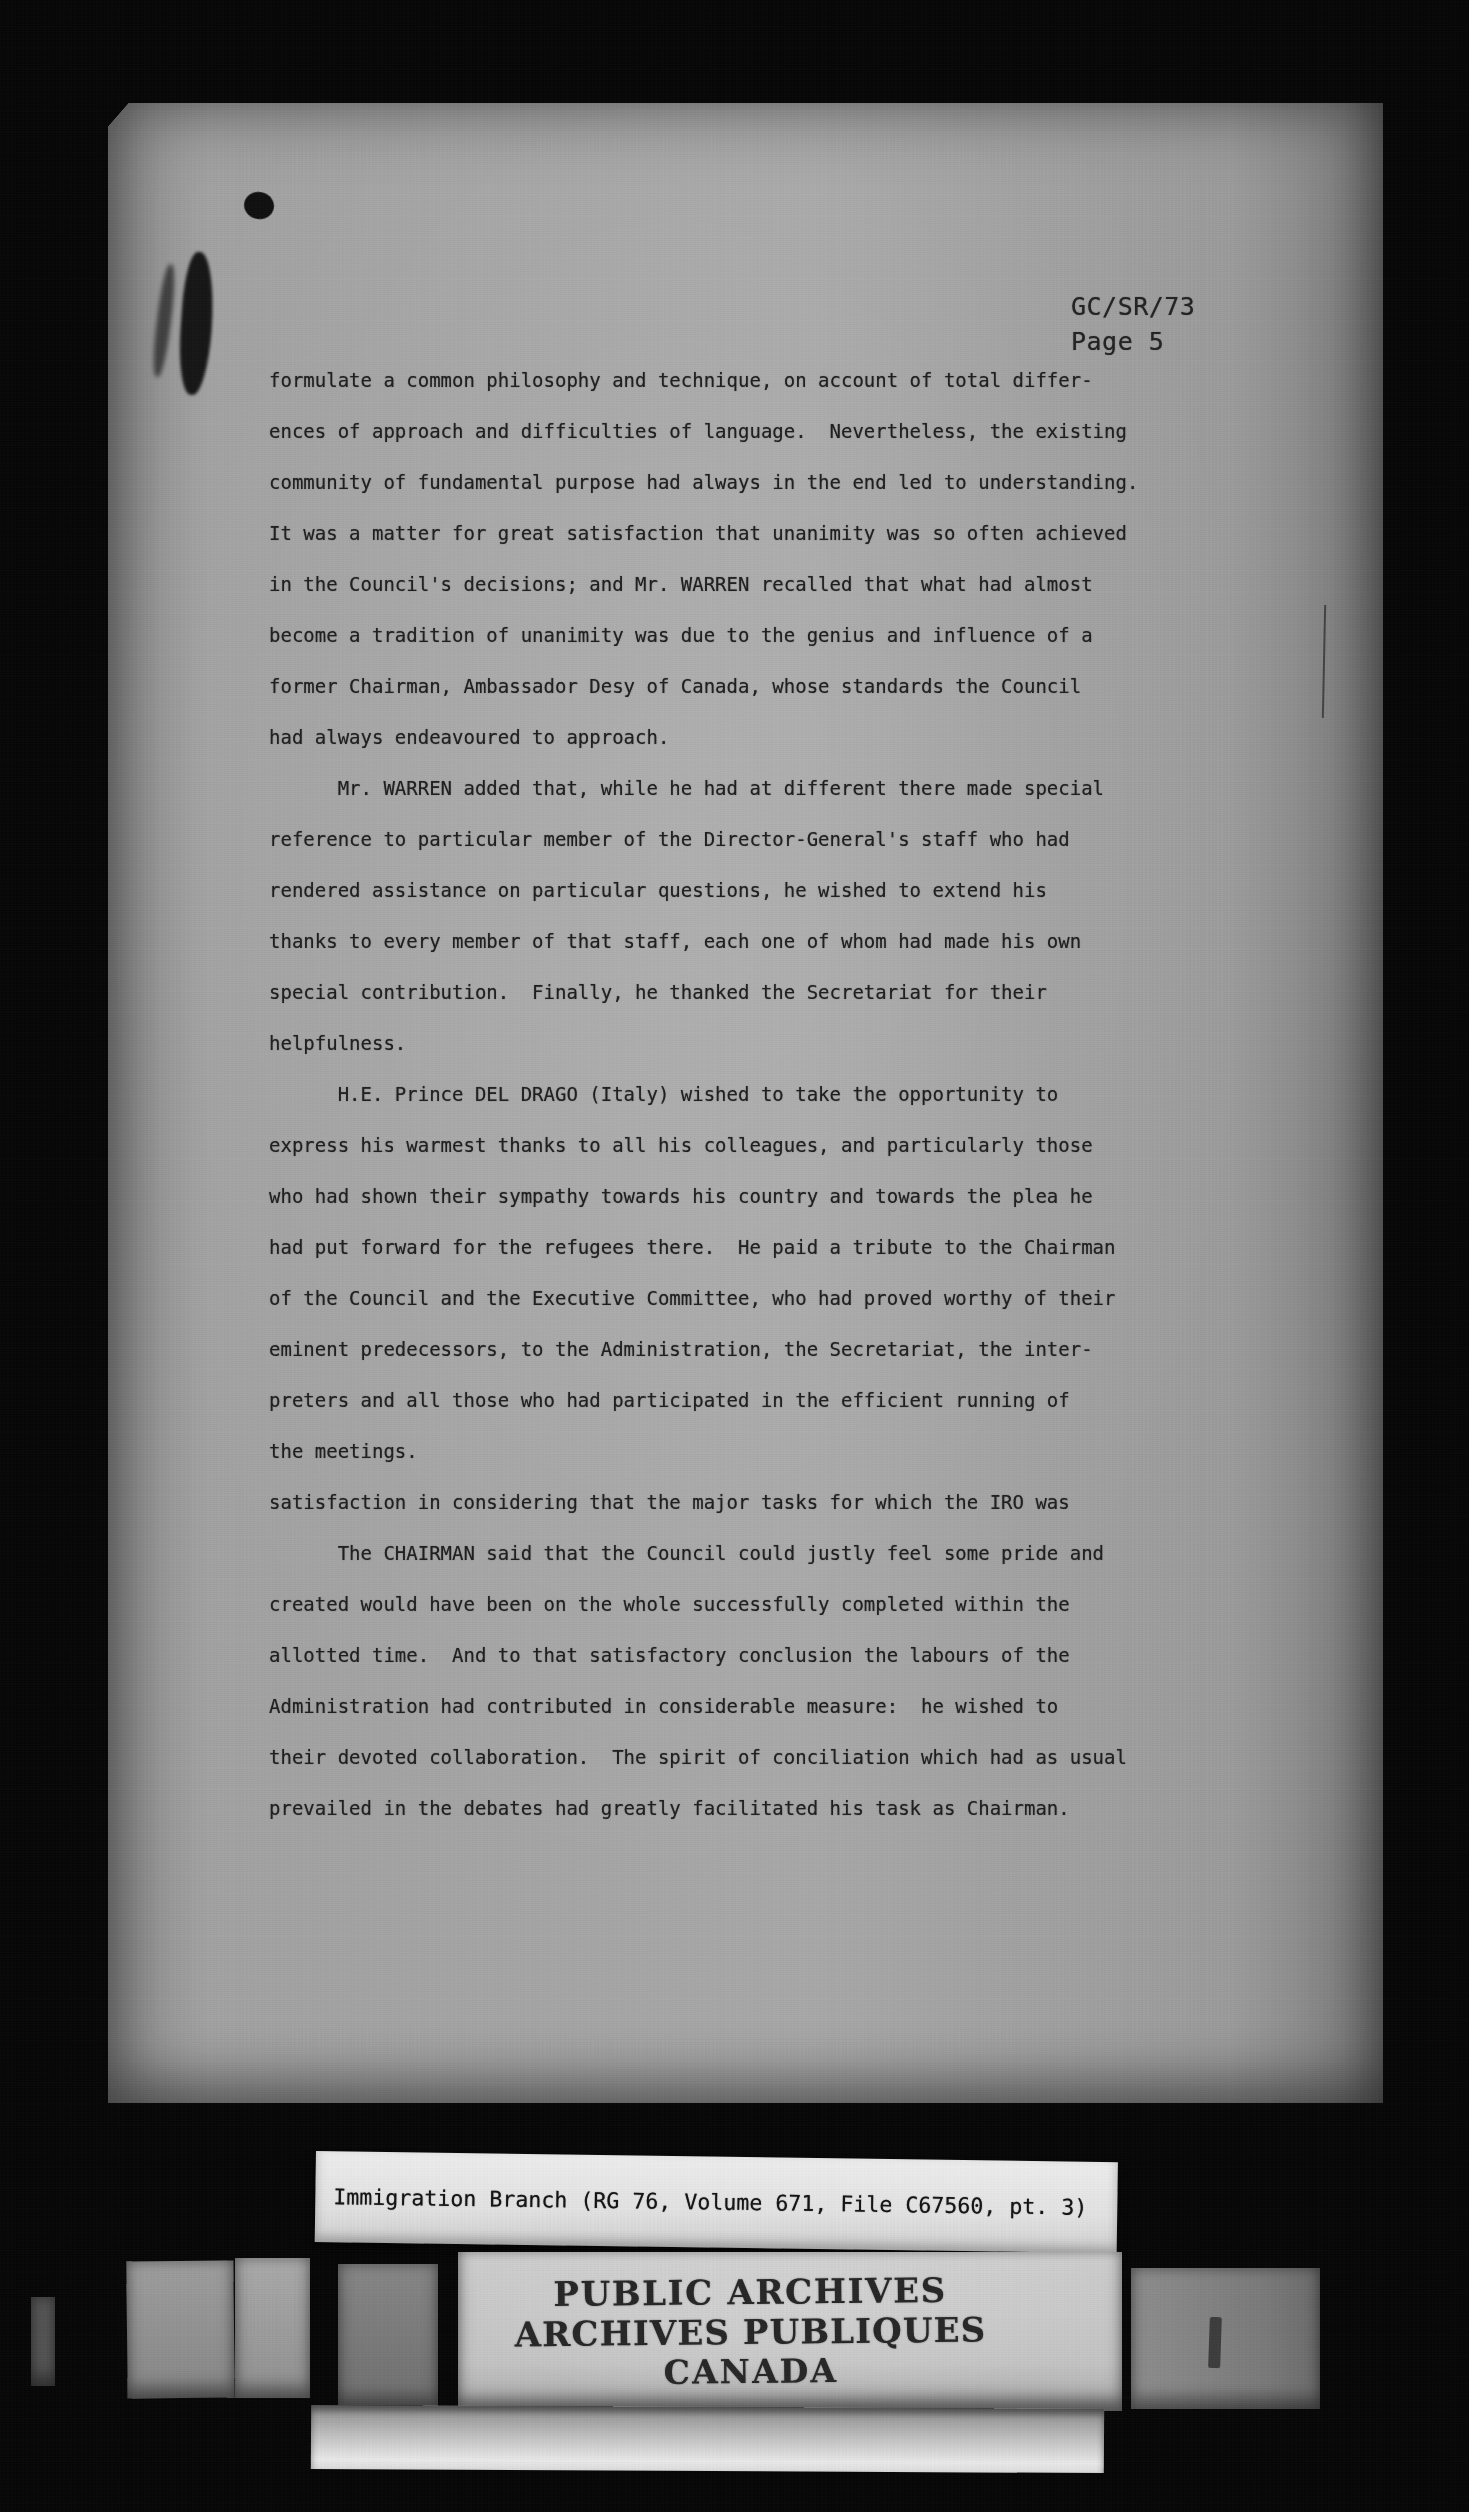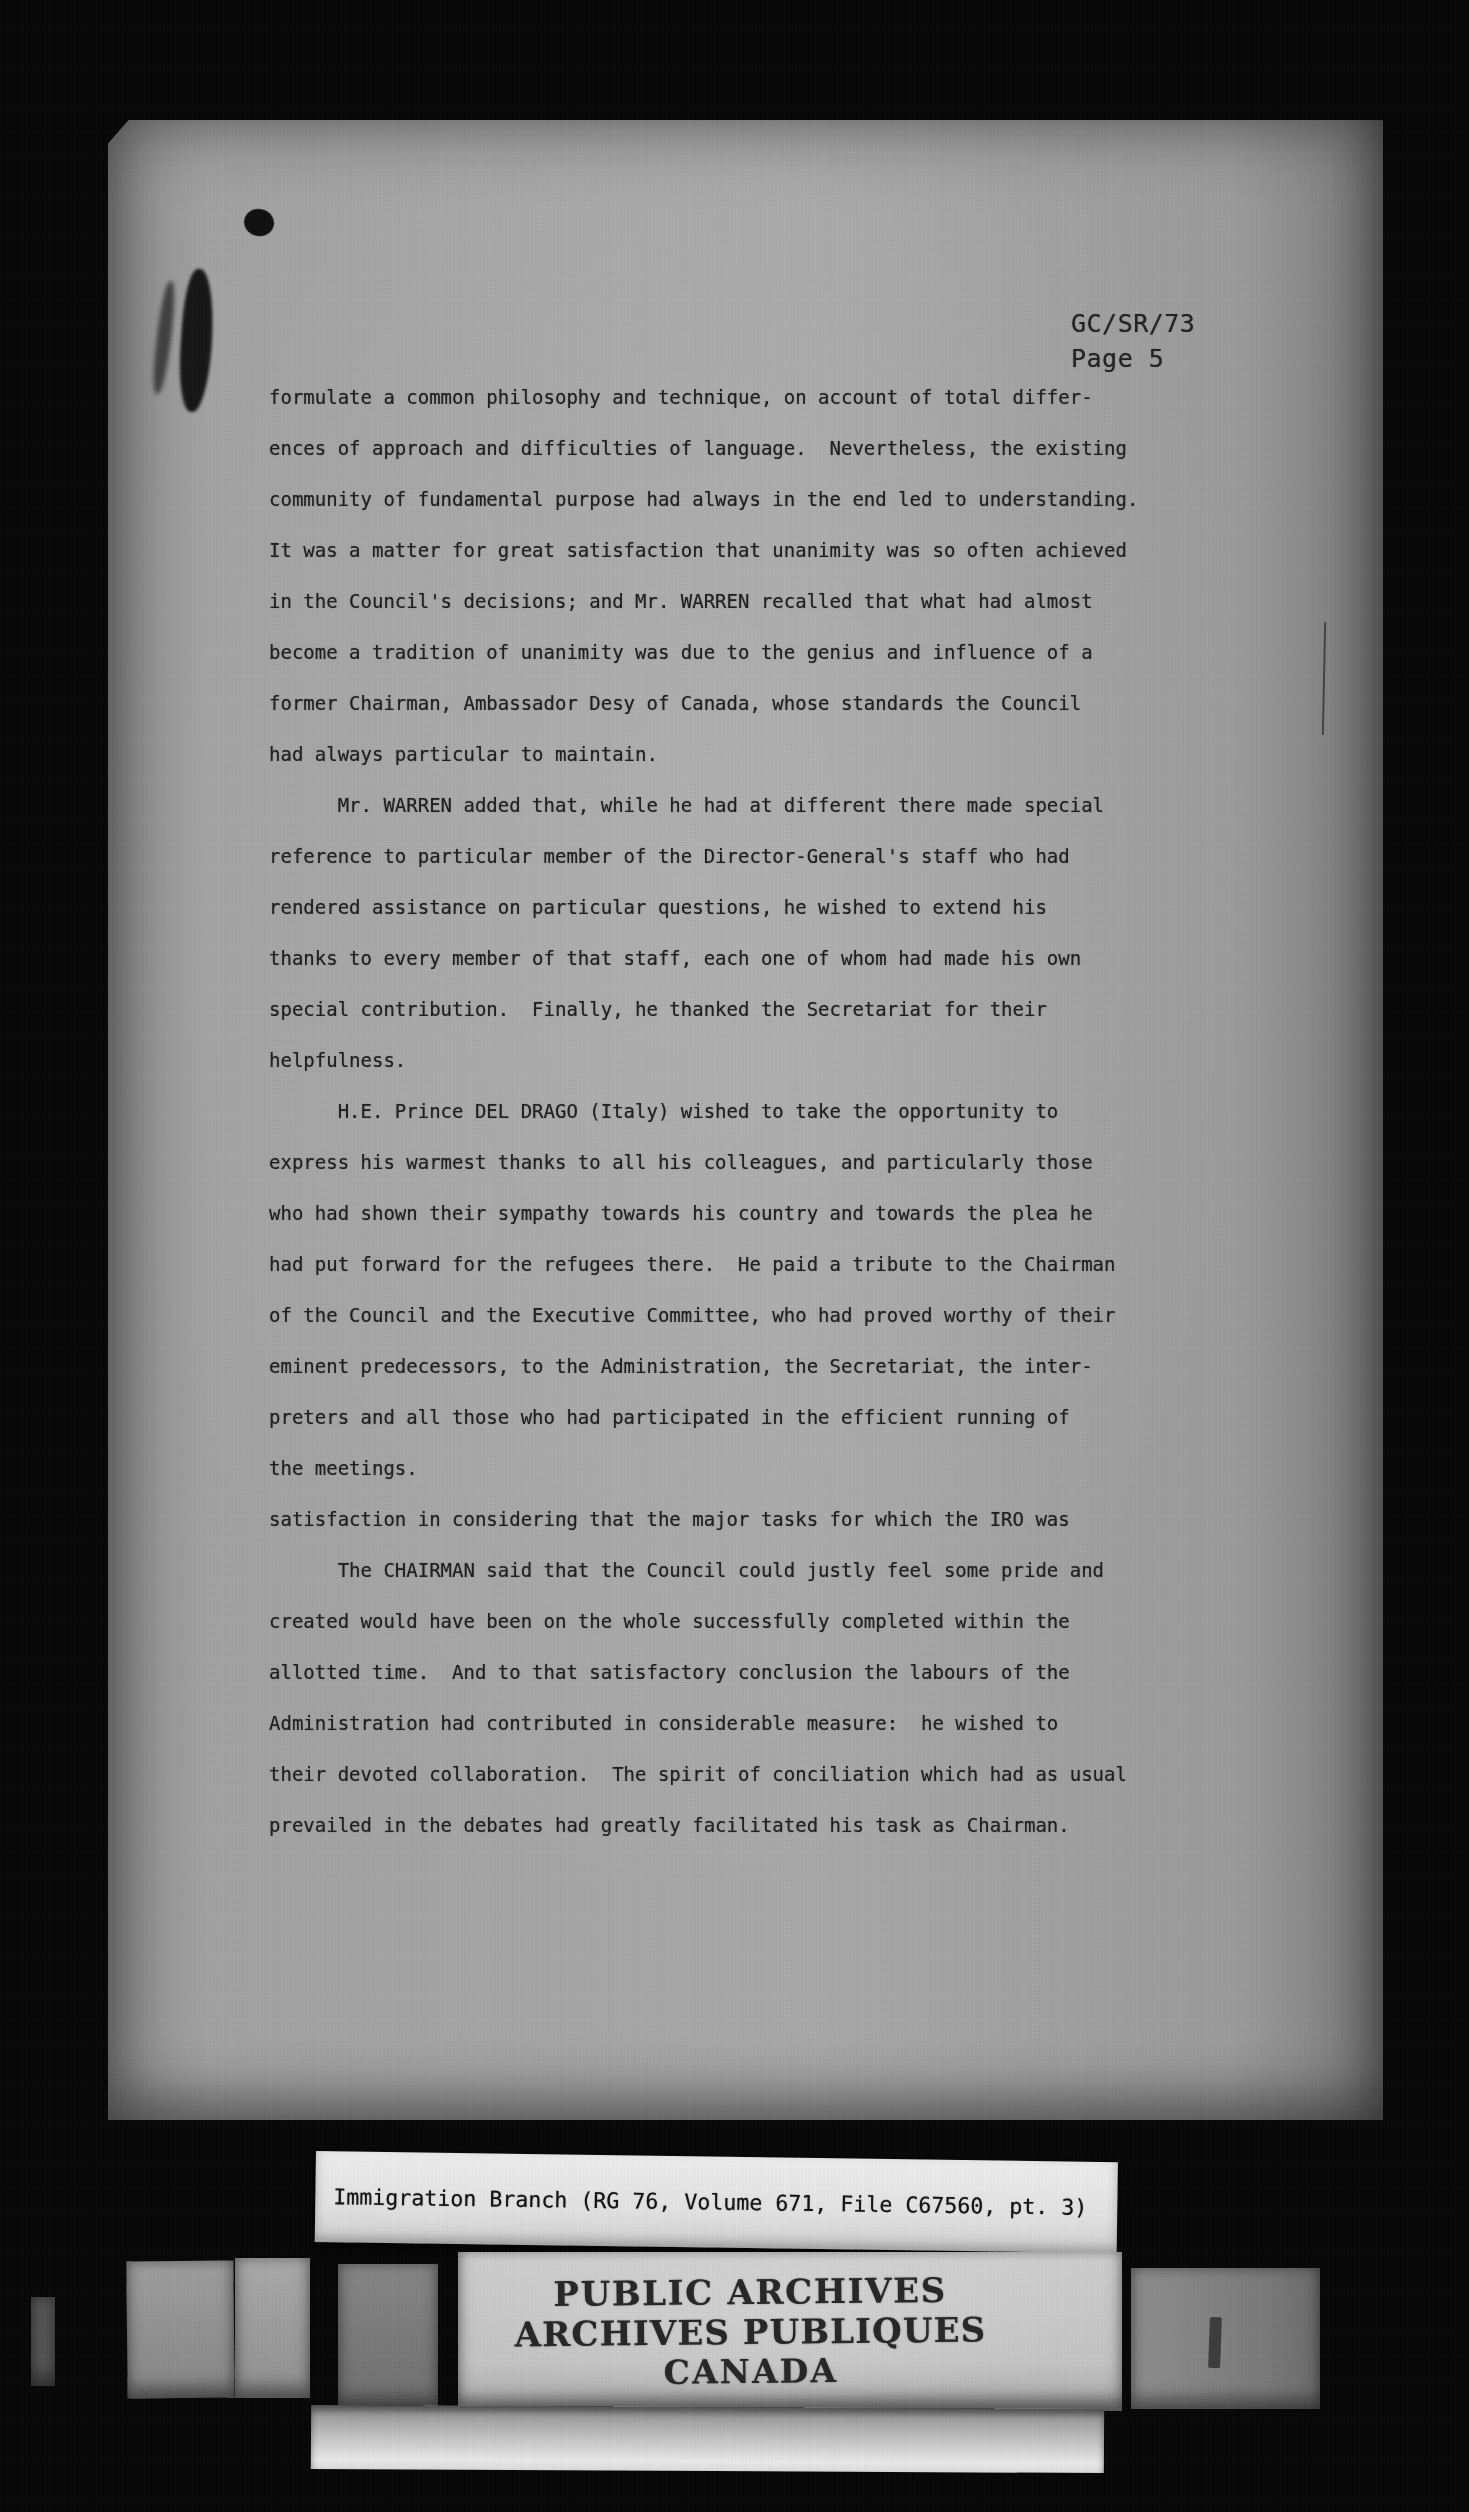--- a/index.html
+++ b/index.html
@@ -10,21 +10,20 @@
   }
   
   .paper{
     position:absolute;left:108px;top:103px;width:1275px;height:2000px;
     background:
       radial-gradient(ellipse at 45% 38%, rgba(255,255,255,0.10), rgba(0,0,0,0) 60%),
       linear-gradient(90deg,#8f8f8f 0%,#a2a2a2 8%,#a8a8a8 55%,#9b9b9b 88%,#838383 97%,#747474 100%),
       #a0a0a0;
     box-shadow:inset 0 0 74px rgba(0,0,0,0.45), inset 0 -21px 48px rgba(0,0,0,0.25);
     clip-path:polygon(0 24px,21px 0,100% 0,100% 100%,0 100%);
-    margin-top:17px;
   }
   .grain{
     position:absolute;inset:0;pointer-events:none;opacity:.5;
     background:
       repeating-linear-gradient(0deg, rgba(255,255,255,0.025) 0 1.1px, rgba(0,0,0,0.025) 1.1px 2.1px),
       repeating-linear-gradient(90deg, rgba(255,255,255,0.012) 0 1.6px, rgba(0,0,0,0.015) 1.6px 3.7px);
   }
   .doc-header{
     position:absolute;left:963px;top:186px;color:#232323;
     font-size:25px;line-height:35px;letter-spacing:0.5px;
@@ -108,21 +107,21 @@
     <div class="doc-header"><span>GC/SR/73</span><br><span>Page 5</span></div>
 
     <div class="body-text">
         <div class="body-line">formulate a common philosophy and technique, on account of total differ-</div>
         <div class="body-line">ences of approach and difficulties of language.  Nevertheless, the existing</div>
         <div class="body-line">community of fundamental purpose had always in the end led to understanding.</div>
         <div class="body-line">It was a matter for great satisfaction that unanimity was so often achieved</div>
         <div class="body-line">in the Council's decisions; and Mr. WARREN recalled that what had almost</div>
         <div class="body-line">become a tradition of unanimity was due to the genius and influence of a</div>
         <div class="body-line">former Chairman, Ambassador Desy of Canada, whose standards the Council</div>
-        <div class="body-line">had always particular to maintain.</div>
+        <div class="body-line">had always endeavoured to approach.</div>
         <div class="body-line">      Mr. WARREN added that, while he had at different there made special</div>
         <div class="body-line">reference to particular member of the Director-General's staff who had</div>
         <div class="body-line">rendered assistance on particular questions, he wished to extend his</div>
         <div class="body-line">thanks to every member of that staff, each one of whom had made his own</div>
         <div class="body-line">special contribution.  Finally, he thanked the Secretariat for their</div>
         <div class="body-line">helpfulness.</div>
         <div class="body-line">      H.E. Prince DEL DRAGO (Italy) wished to take the opportunity to</div>
         <div class="body-line">express his warmest thanks to all his colleagues, and particularly those</div>
         <div class="body-line">who had shown their sympathy towards his country and towards the plea he</div>
         <div class="body-line">had put forward for the refugees there.  He paid a tribute to the Chairman</div>

